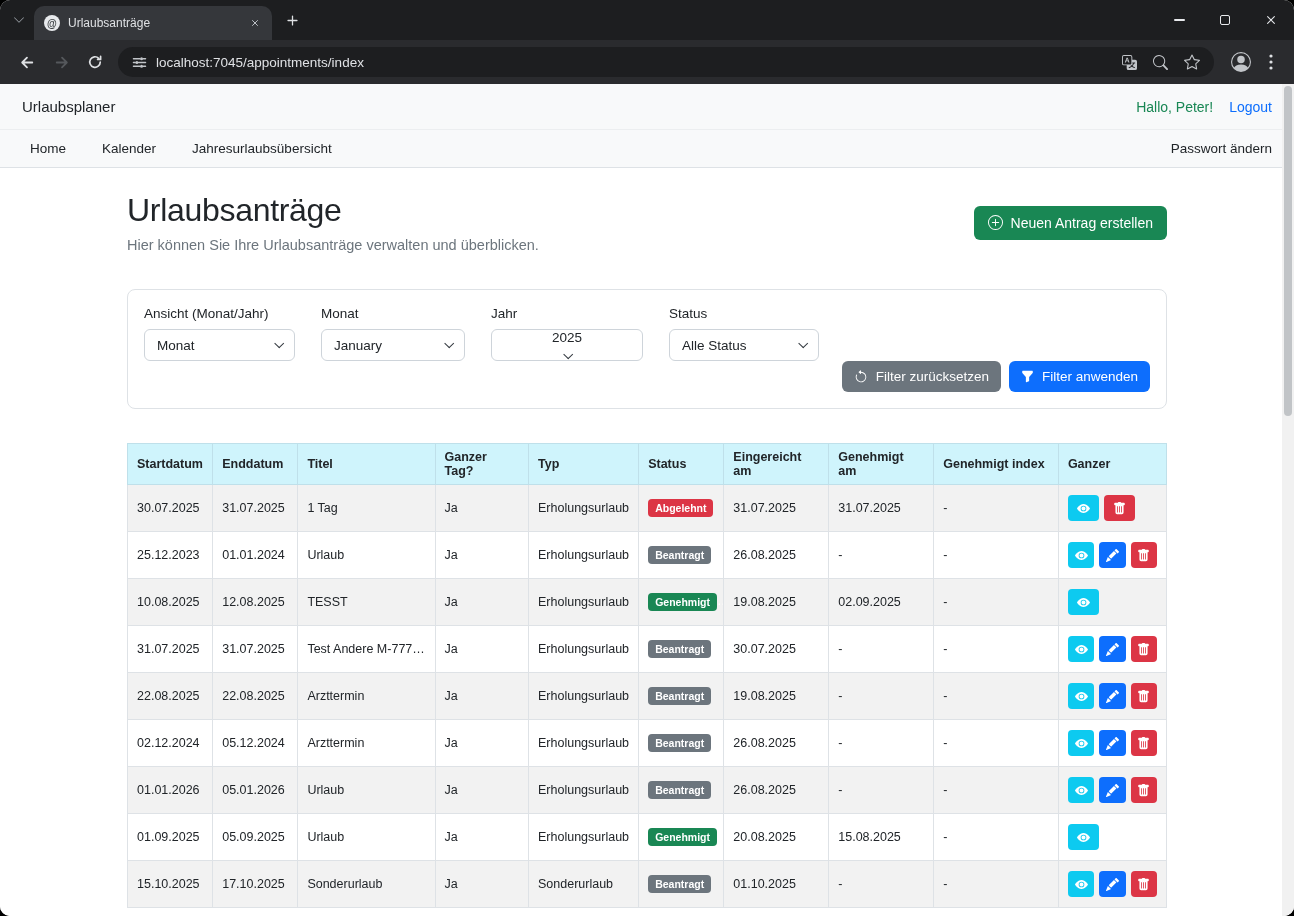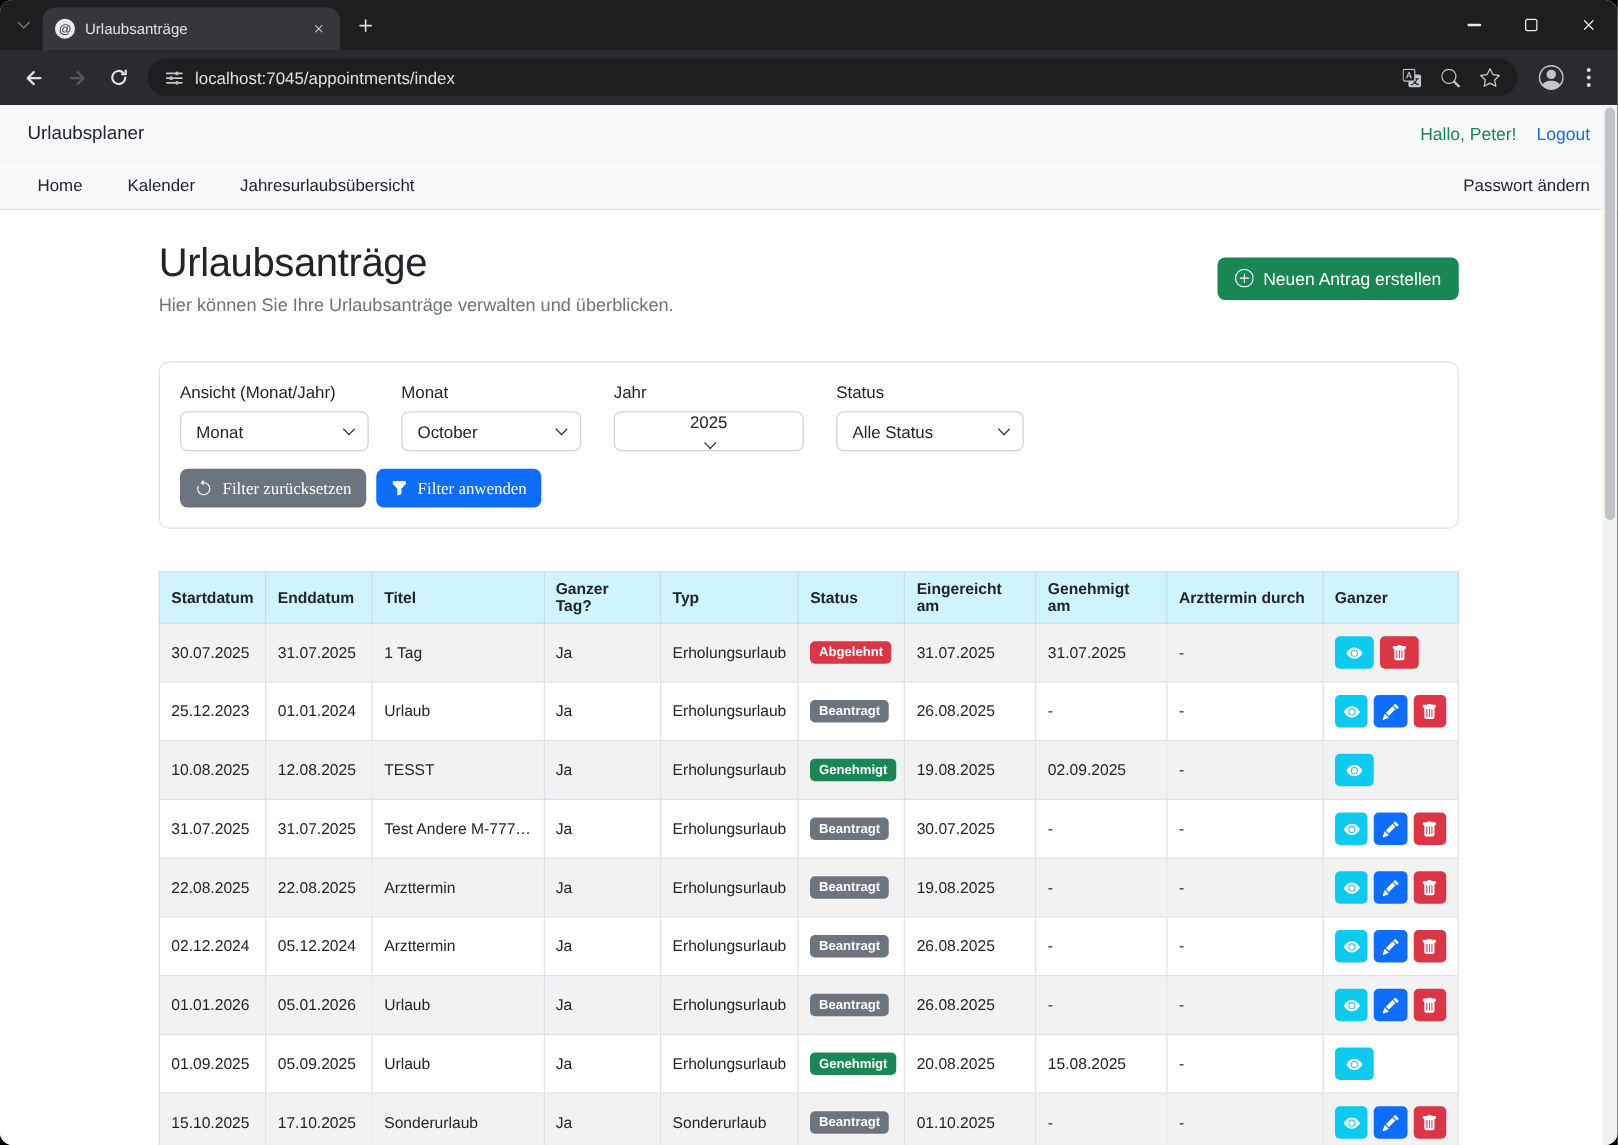--- a/index.html
+++ b/index.html
@@ -55,21 +55,21 @@
   .btn-create{background:#198754;height:34px;padding:0 14px;font-size:14px;font-weight:500;}
   .btn-reset{background:#6c757d;height:31px;padding:0 12px;font-size:13.5px;}
   .btn-apply{background:#0d6efd;height:31px;padding:0 12px;font-size:13.5px;}
 
   .filter-card{border:1px solid #dee2e6;border-radius:8px;margin-top:36px;padding:16px;}
   .filter-fields{display:flex;}
   .filter-field{margin-right:26px;}
   .filter-label{font-size:13.5px;color:#212529;margin-bottom:8px;}
   .select{height:32px;border:1px solid #ced4da;border-radius:6px;background:#fff;display:flex;align-items:center;justify-content:space-between;padding:0 12px;font-size:13.5px;color:#212529;cursor:pointer;}
   .select-caret{width:7px;height:7px;border-right:1.7px solid #343a40;border-bottom:1.7px solid #343a40;transform:rotate(45deg) translate(-1px,-2px);}
-  .filter-actions{display:flex;gap:8px;margin-top:14px;font-family:Liberation Serif, serif;}
+  .filter-actions{display:flex;justify-content:flex-end;gap:8px;}
 
   .table-wrap{margin-top:34px;}
   .vtable{width:100%;border-collapse:collapse;table-layout:fixed;font-size:12.5px;color:#212529;}
   .vtable th{background:#cff4fc;border:1px solid #bfe0ea;padding:6px 9px;text-align:left;font-weight:700;}
   .vtable td{border:1px solid #dee2e6;padding:10px 9px;vertical-align:middle;background:#fff;overflow:hidden;white-space:nowrap;text-overflow:ellipsis;}
   .vtable tbody tr:nth-child(odd) td{background:#f2f2f2;}
   .badge{display:inline-block;padding:3px 7px;font-size:10.5px;font-weight:700;border-radius:4px;color:#fff;line-height:1.2;}
   .badge-danger{background:#dc3545;}
   .badge-secondary{background:#6c757d;}
   .badge-success{background:#198754;}
@@ -244,21 +244,21 @@
             <div class="filter-field">
               <div class="filter-label">Ansicht (Monat/Jahr)</div>
               <div class="select" style="width: 151px;">
                 <span class="select-value">Monat</span>
                 <span class="select-caret"></span>
               </div>
             </div>
             <div class="filter-field">
               <div class="filter-label">Monat</div>
               <div class="select" style="width: 144px;">
-                <span class="select-value">October</span>
+                <span class="select-value">January</span>
                 <span class="select-caret"></span>
               </div>
             </div>
             <div class="filter-field">
               <div class="filter-label">Jahr</div>
               <div class="select" style="width: 152px; flex-direction: column;">
                 <span class="select-value">2025</span>
                 <span class="select-caret"></span>
               </div>
             </div>
@@ -308,21 +308,21 @@
           <thead>
               <tr id="table-head-row">
                 <th>Startdatum</th>
                 <th>Enddatum</th>
                 <th>Titel</th>
                 <th>Ganzer Tag?</th>
                 <th>Typ</th>
                 <th>Status</th>
                 <th>Eingereicht am</th>
                 <th>Genehmigt am</th>
-                <th>Arzttermin durch</th>
+                <th>Genehmigt index</th>
                 <th>Ganzer</th>
               </tr>
             </thead>
           <tbody id="table-body">
               <tr>
                 <td>30.07.2025</td>
                 <td>31.07.2025</td>
                 <td>1 Tag</td>
                 <td>Ja</td>
                 <td>Erholungsurlaub</td>

